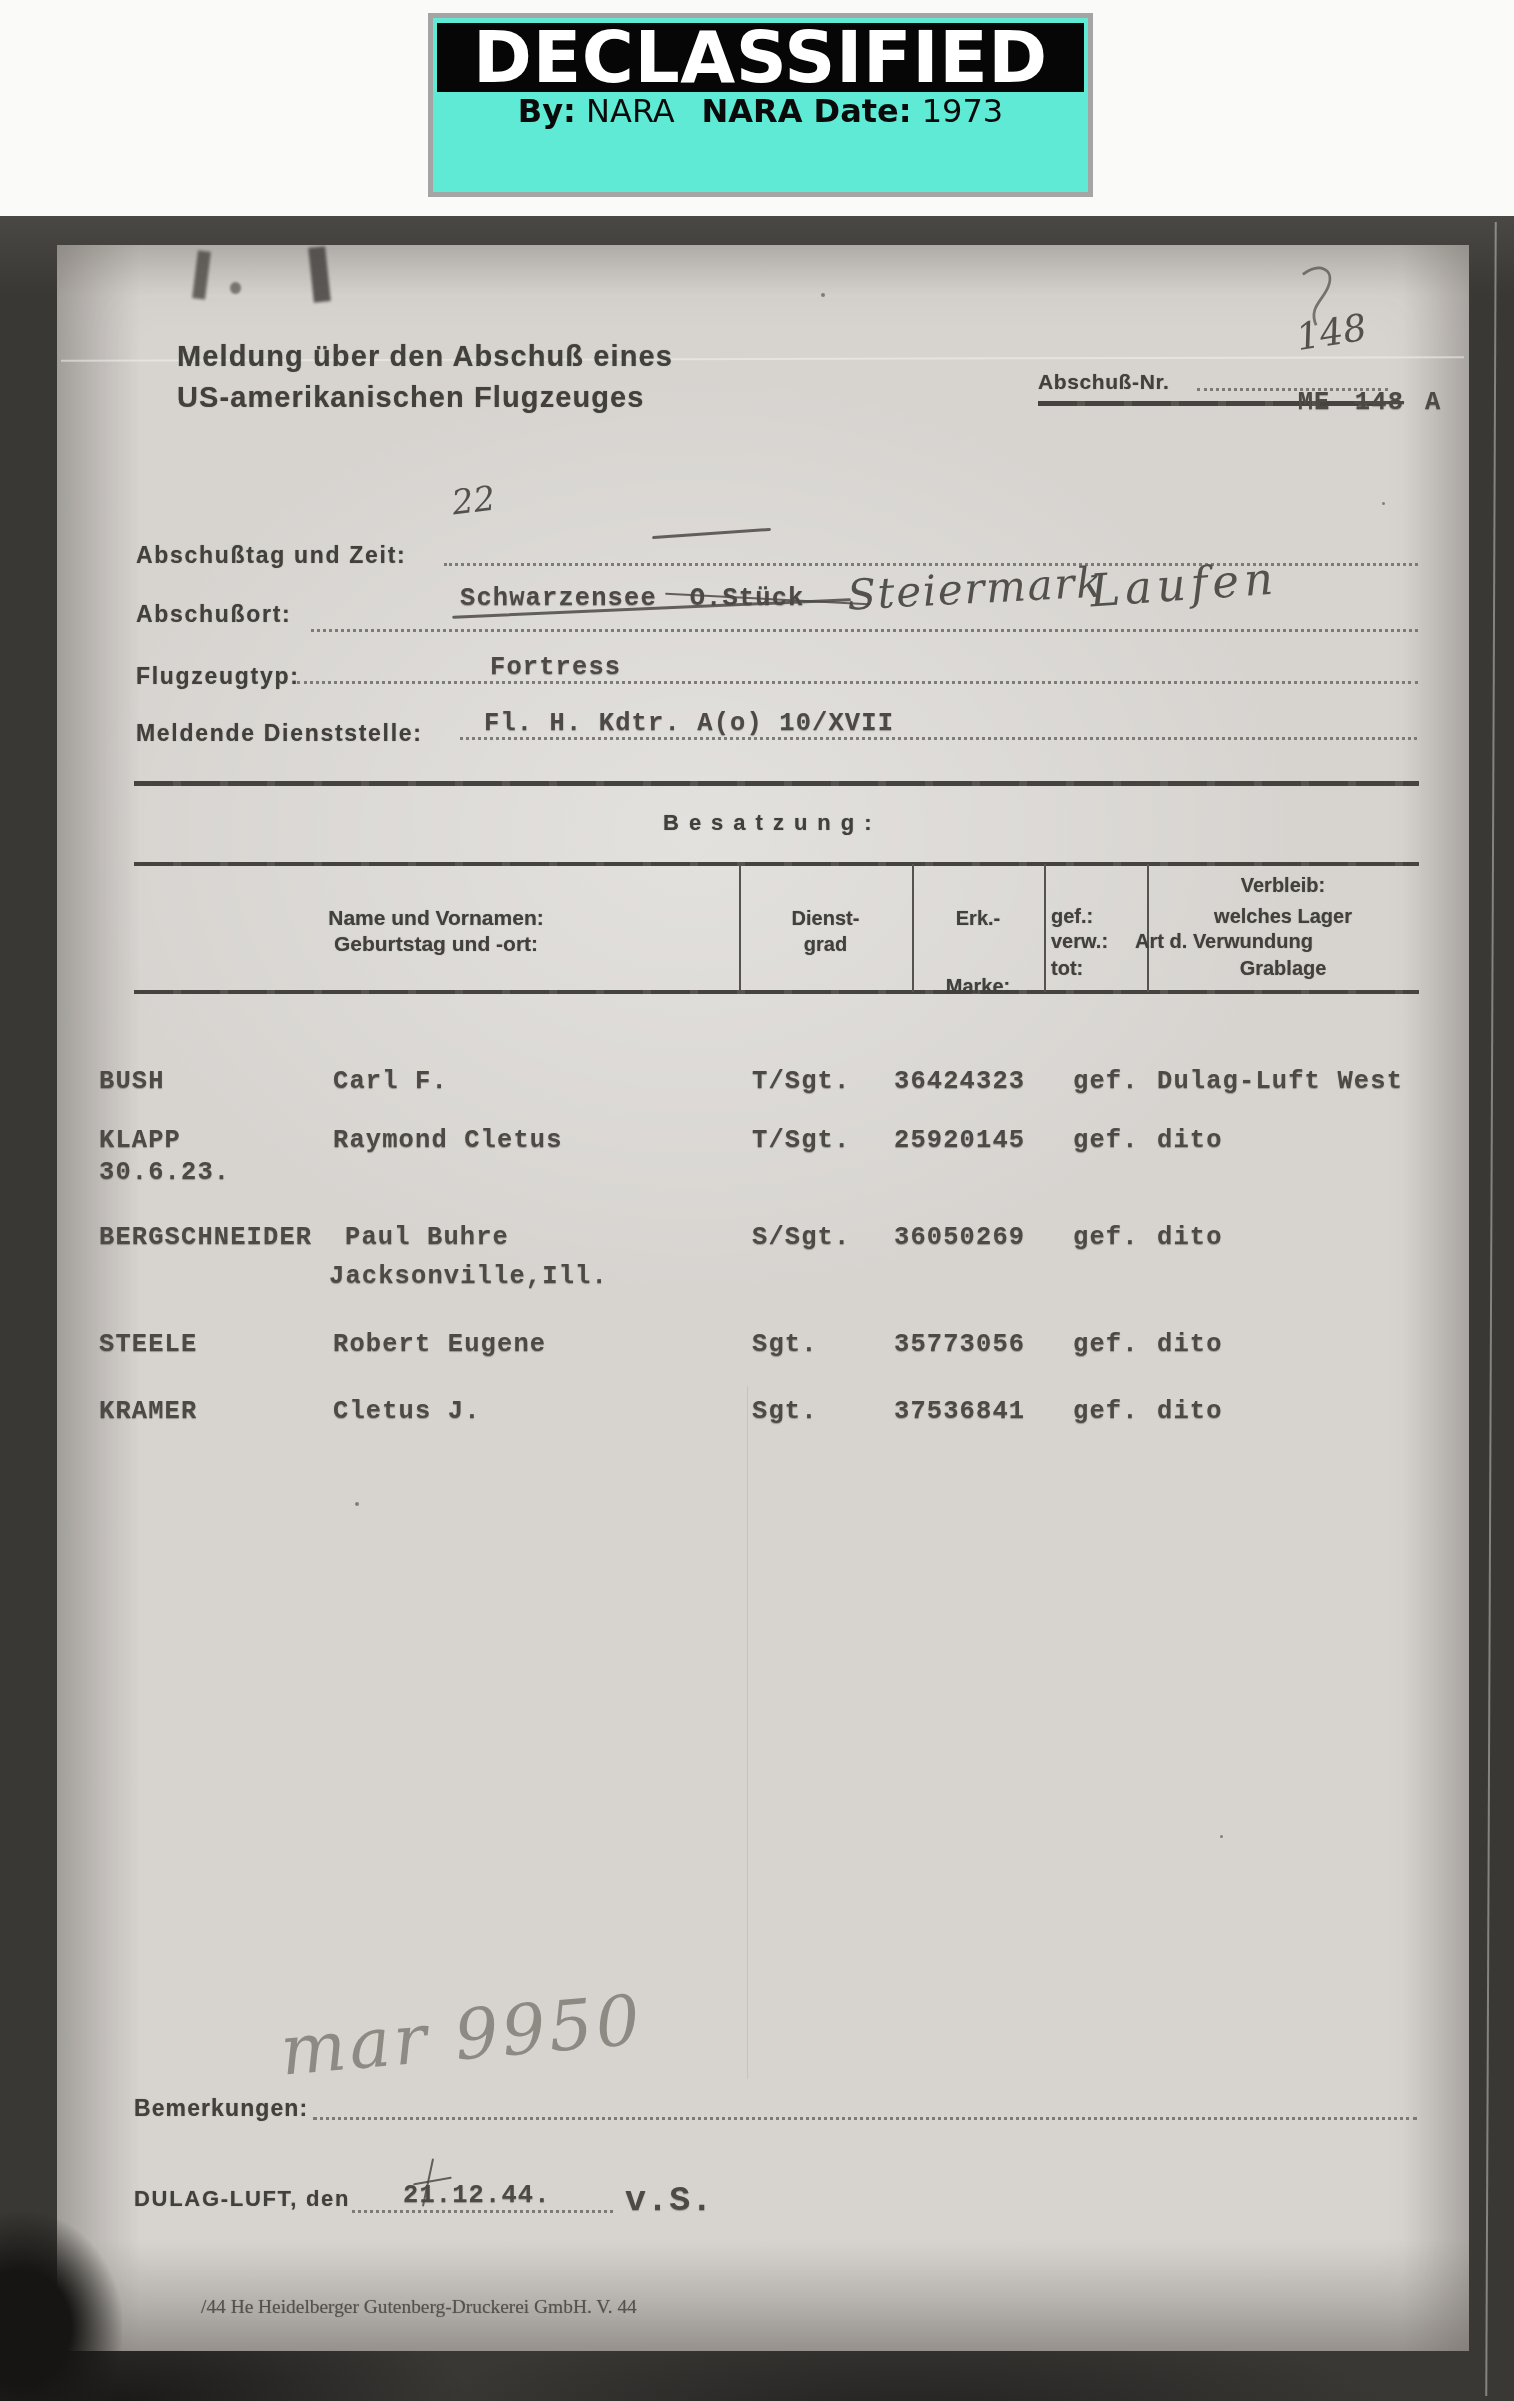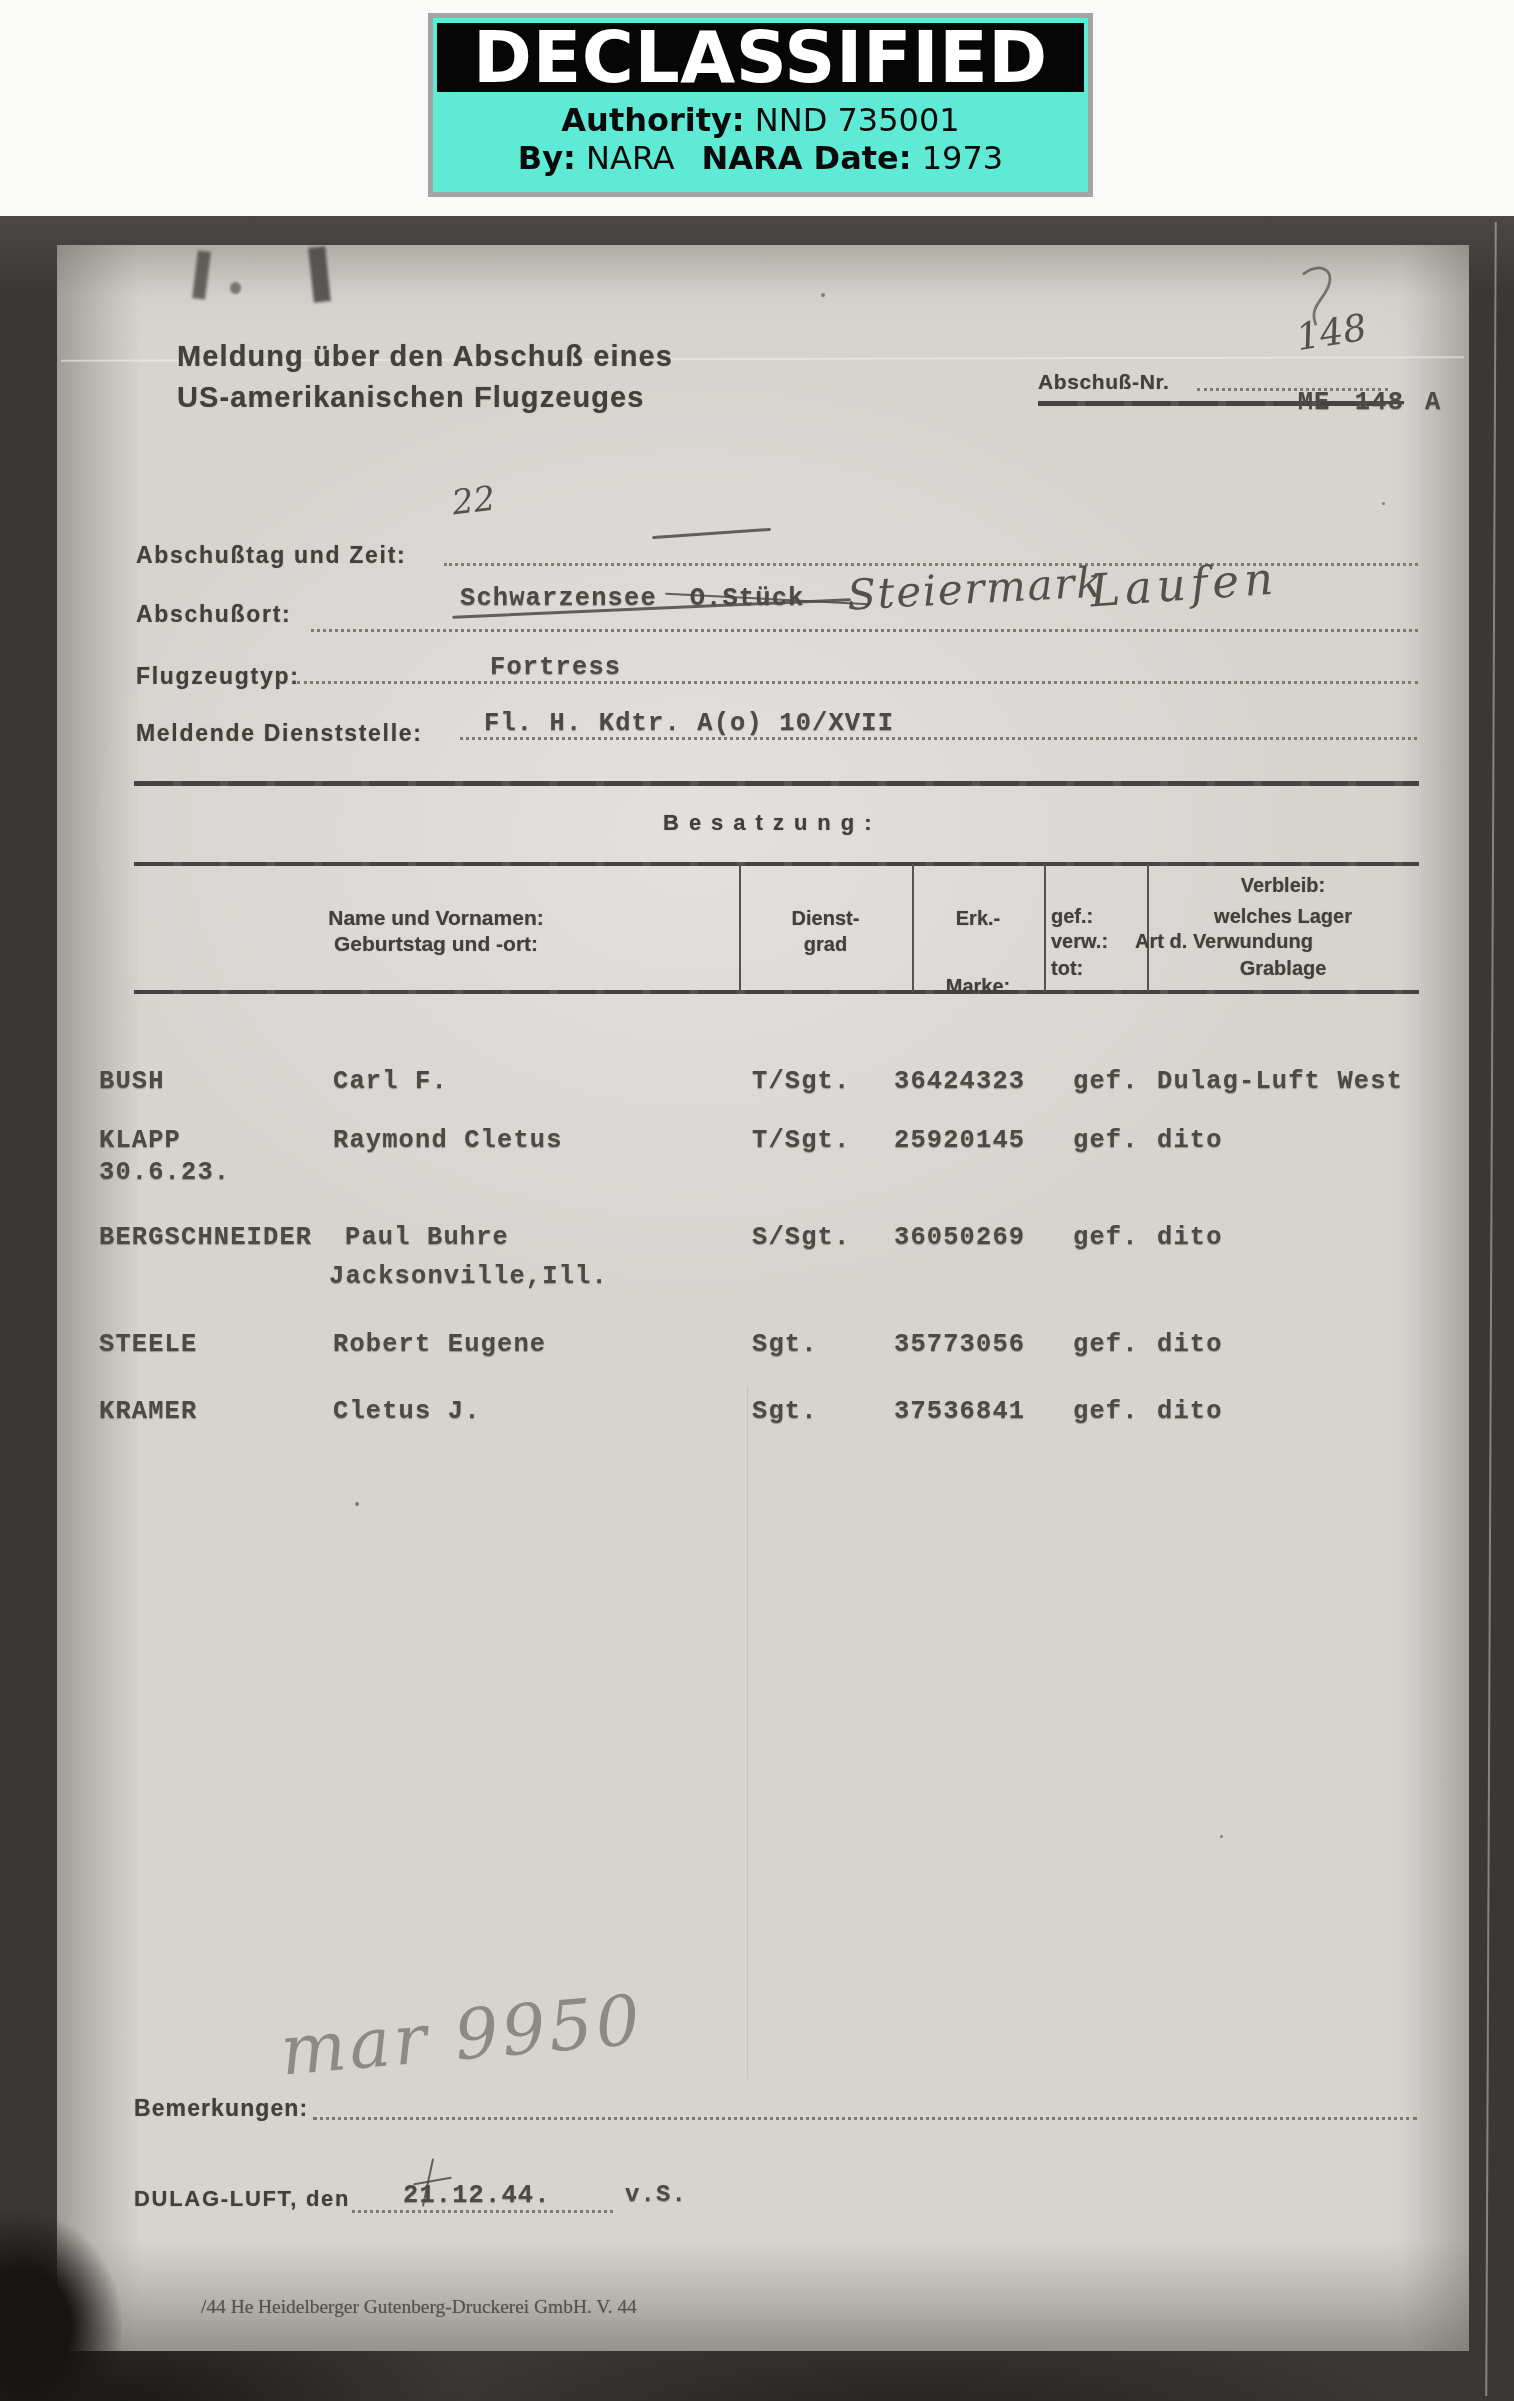--- a/index.html
+++ b/index.html
@@ -44,24 +44,20 @@
   .speck{border-radius:50%;background:rgba(60,57,53,.55);}
 </style>
 </head>
 <body>
 
 <div id="page">
 
   <div class="a stamp" style="left:428px;top:13.3px;width:665px;height:184px;padding:4.4px;">
     <div class="stamp-banner" style="width:100%;height:69px;">
       <span class="stamp-title">DECLASSIFIED</span>
-    </div>
-    <div class="stamp-line" style="margin-top:9px;">
-      <span class="b">Authority:</span>
-      <span>NND 735001</span>
     </div>
     <div class="stamp-line" style="margin-top:0;">
       <span class="b">By:</span>
       <span style="margin-right:16.6px;">NARA</span>
       <span class="b">NARA Date:</span>
       <span>1973</span>
     </div>
   </div>
 
   <div class="a scan" style="left:0;top:216px;width:1515px;height:2185px;"></div>
@@ -172,21 +168,21 @@
     <span class="a type" style="left:333px;top:1397px;font-size:25.5px;">Cletus J.</span>
     <span class="a type" style="left:752px;top:1397px;font-size:25.5px;">Sgt.</span>
     <span class="a type" style="left:894px;top:1397px;font-size:25.5px;">37536841</span>
     <span class="a type" style="left:1073px;top:1397px;font-size:25.5px;">gef.</span>
     <span class="a type" style="left:1157px;top:1397px;font-size:25.5px;">dito</span>
   </div>
 
   <div class="a print" style="left:134px;top:2095px;font-size:23px;letter-spacing:1.1px;">Bemerkungen:</div>
   <div class="a print" style="left:134px;top:2186px;font-size:22px;letter-spacing:1.7px;">DULAG-LUFT, den</div>
   <div class="a type" style="left:403px;top:2181px;font-size:25.5px;">21.12.44.</div>
-  <div class="a type" style="left:625px;top:2181px;font-size:24px;">v.S.</div>
+  <div class="a type" style="left:625px;top:2181px;font-size:35px;">v.S.</div>
   <div class="a" style="left:201px;top:2296px;font-family:'Liberation Serif',serif;font-size:19.4px;color:#55524d;text-shadow:0 0 1.1px rgba(80,76,70,.5);white-space:nowrap;">/44 He Heidelberger Gutenberg-Druckerei GmbH. V. 44</div>
 
   <span class="a hand" style="left:1296px;top:311px;font-size:37px;transform:rotate(-9deg);">148</span>
   <span class="a hand" style="left:452px;top:480px;font-size:34px;transform:rotate(-7deg);">22</span>
   <span class="a hand" style="left:847px;top:564px;font-size:42px;transform:rotate(-3deg);letter-spacing:1.7px;">Steiermark</span>
   <span class="a hand" style="left:1090px;top:558px;font-size:45px;transform:rotate(-4deg);letter-spacing:5px;">Laufen</span>
   <span class="a hand pencil" style="left:280px;top:1995px;font-size:69px;transform:rotate(-5deg);letter-spacing:3.3px;">mar 9950</span>
 
   <div class="a mark" style="left:452px;top:607px;width:399px;height:2.8px;transform:rotate(-2.5deg);"></div>
   <div class="a mark" style="left:665px;top:598px;width:205px;height:2.2px;transform:rotate(3deg);"></div>

